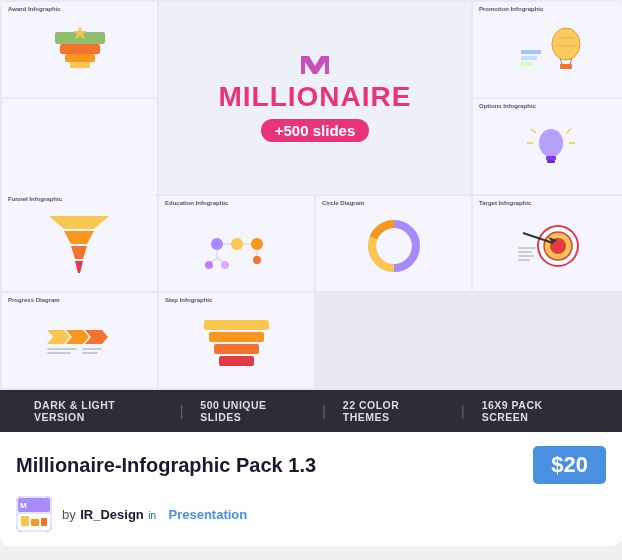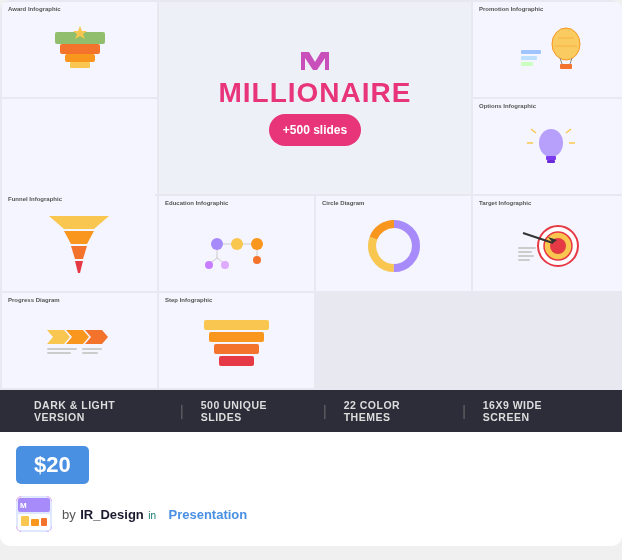--- a/index.html
+++ b/index.html
@@ -78,23 +78,23 @@
       font-weight: bold;
       padding: 1px 5px;
       border-radius: 3px;
       margin-left: 4px;
       vertical-align: middle;
     }
 
     .slides-badge {
       background: #e8357a;
       color: #fff;
-      font-size: 12px;
+      font-size: 15px;
       font-weight: bold;
-      padding: 9px 14px;
+      padding: 3px 14px;
       border-radius: 20px;
       margin-top: 6px;
     }
 
     
     .info-bar {
       background: #2d2d3a;
       color: #ccc;
       display: flex;
       align-items: center;
@@ -330,24 +330,25 @@
 
   </div>
 
   <div class="info-bar">
     <span class="info-item">DARK &amp; LIGHT VERSION</span>
     <span class="info-divider">|</span>
     <span class="info-item">500 UNIQUE SLIDES</span>
     <span class="info-divider">|</span>
     <span class="info-item">22 COLOR THEMES</span>
     <span class="info-divider">|</span>
-    <span class="info-item">16X9 WIDE SCREEN</span>
+    <span class="info-item">16X9 PACK SCREEN</span>
   </div>
 
   <div class="bottom-section">
+    <h2 class="product-title">Millionaire-Infographic Pack 1.3</h2>
     <div class="price-badge">$20</div>
   </div>
 
   <div class="author-row">
     <div class="author-avatar">
       <svg width="36" height="36" viewBox="0 0 36 36">
         <rect width="36" height="36" fill="#e0e8ff" rx="4"></rect>
 
         <rect x="2" y="2" width="32" height="14" fill="#a78bfa" rx="2"></rect>
         <rect x="2" y="18" width="32" height="16" fill="#fff" rx="2"></rect>

